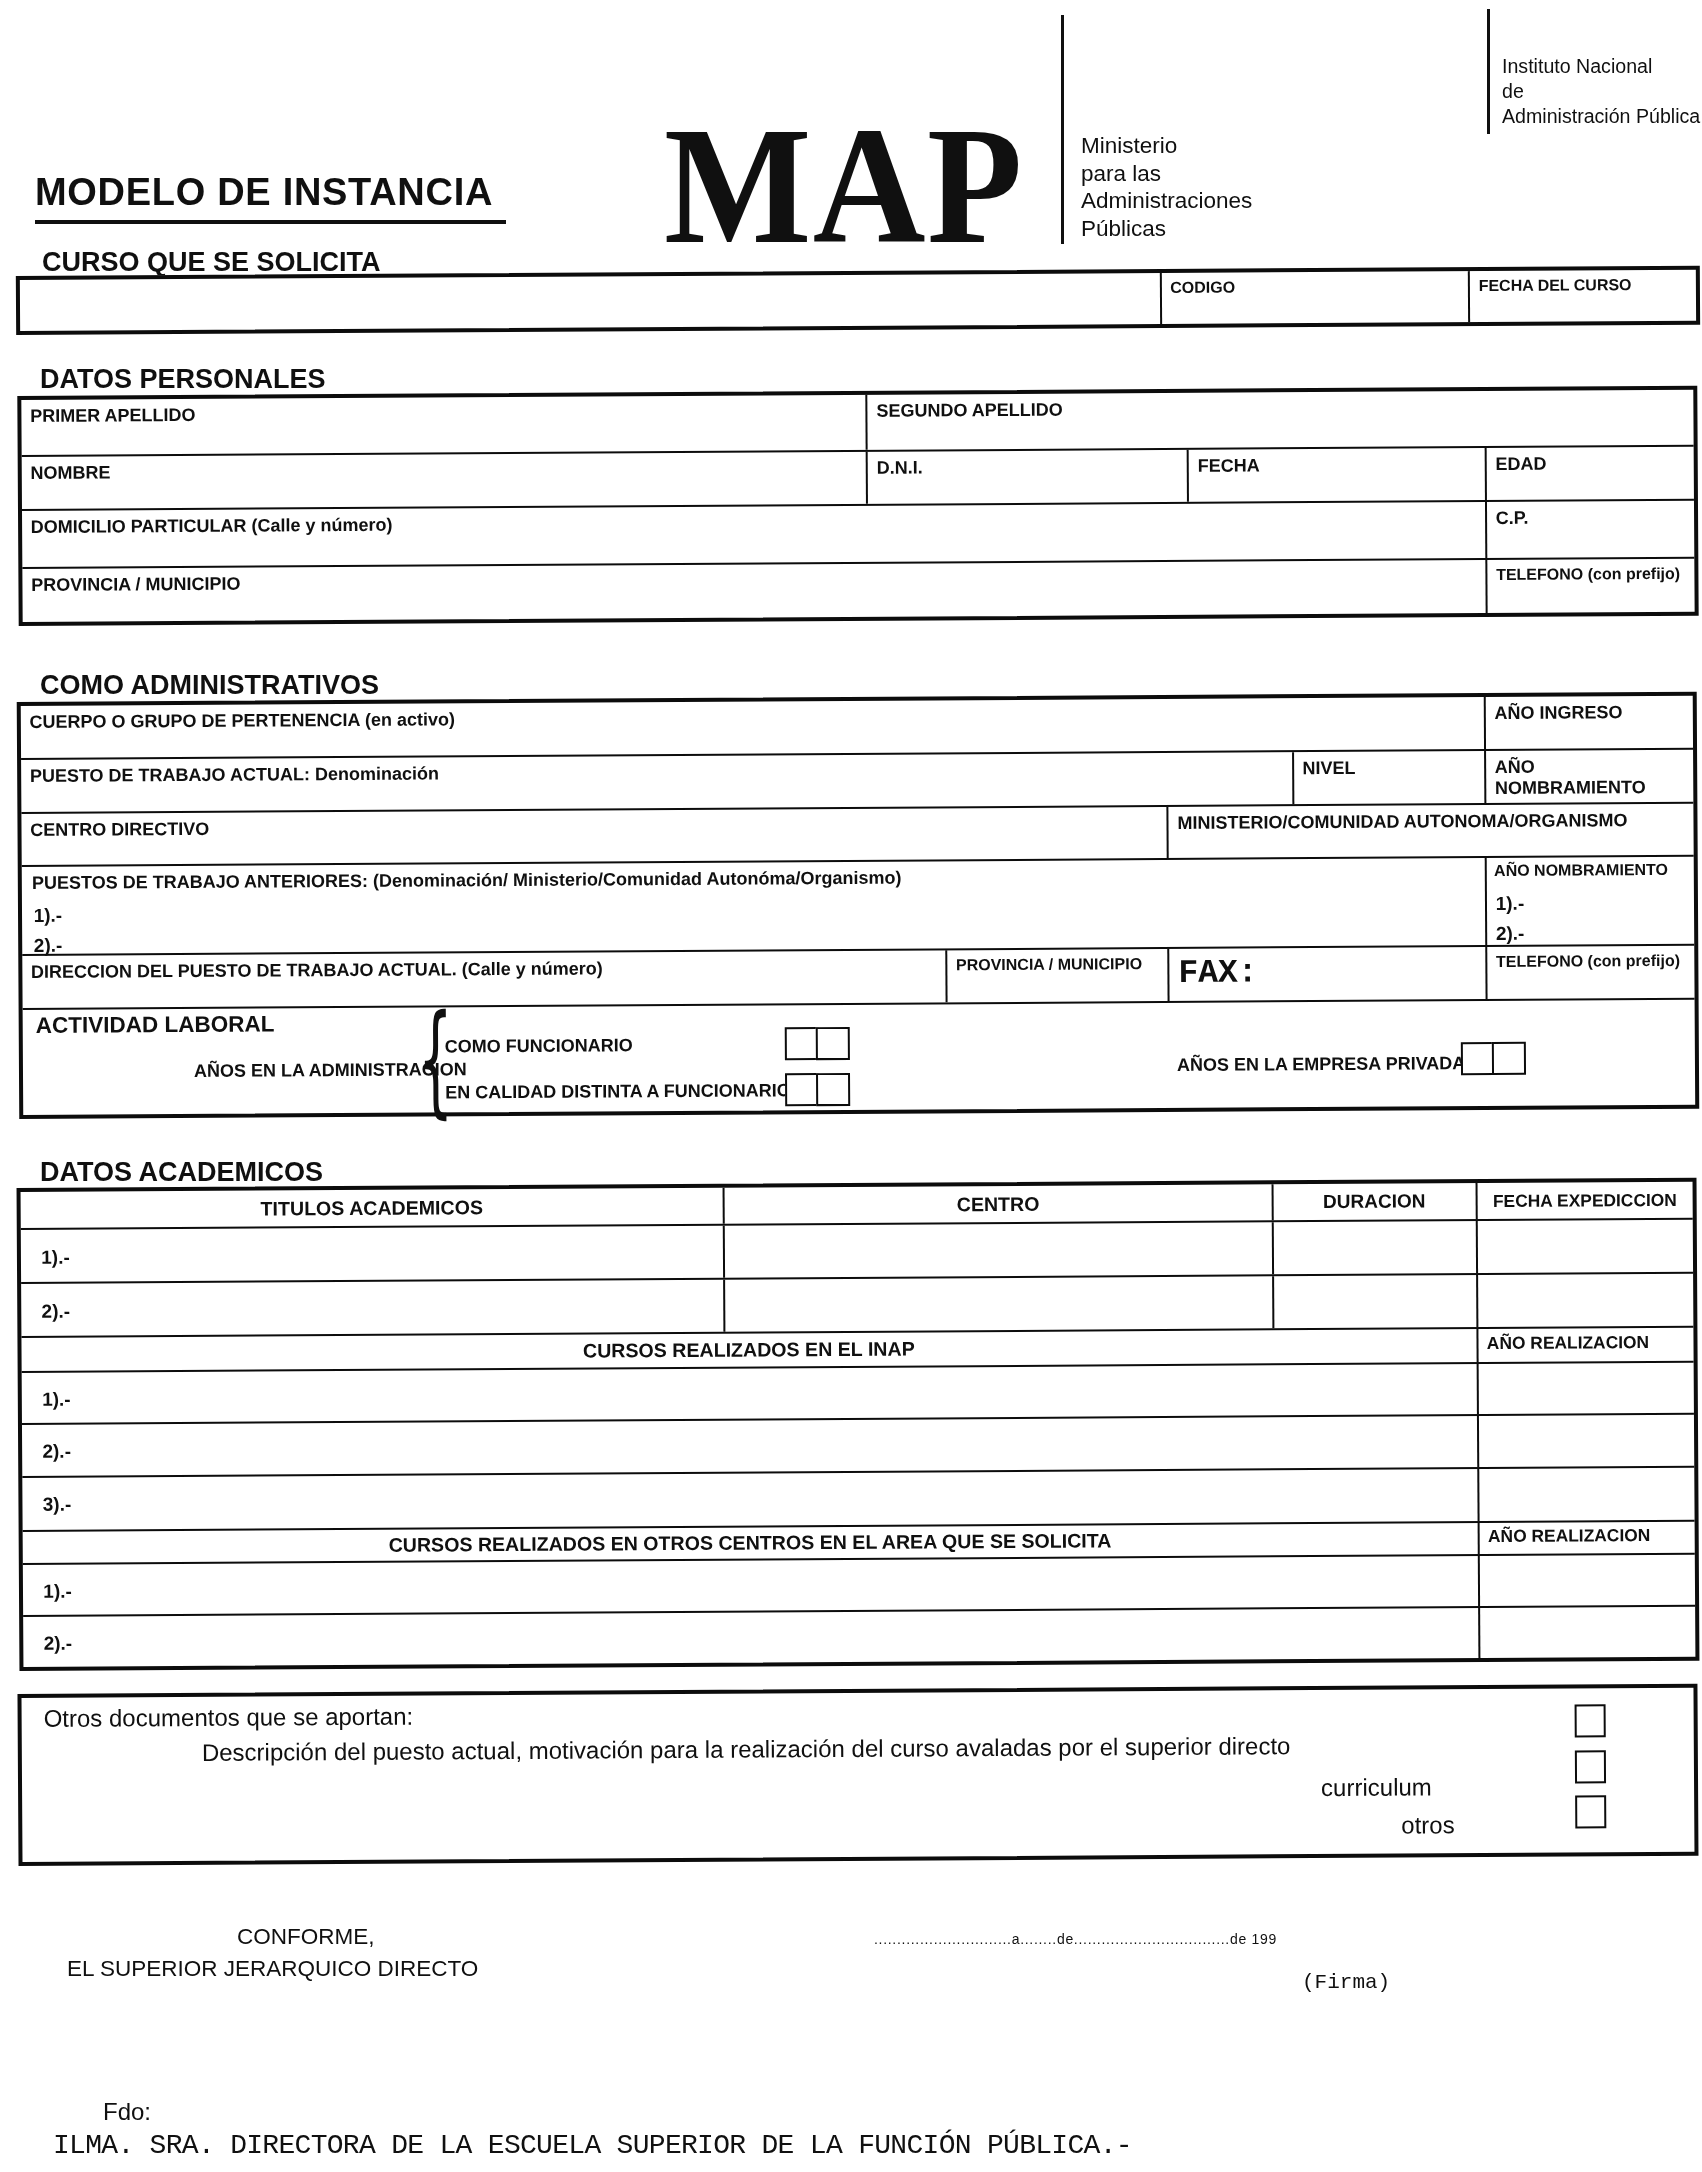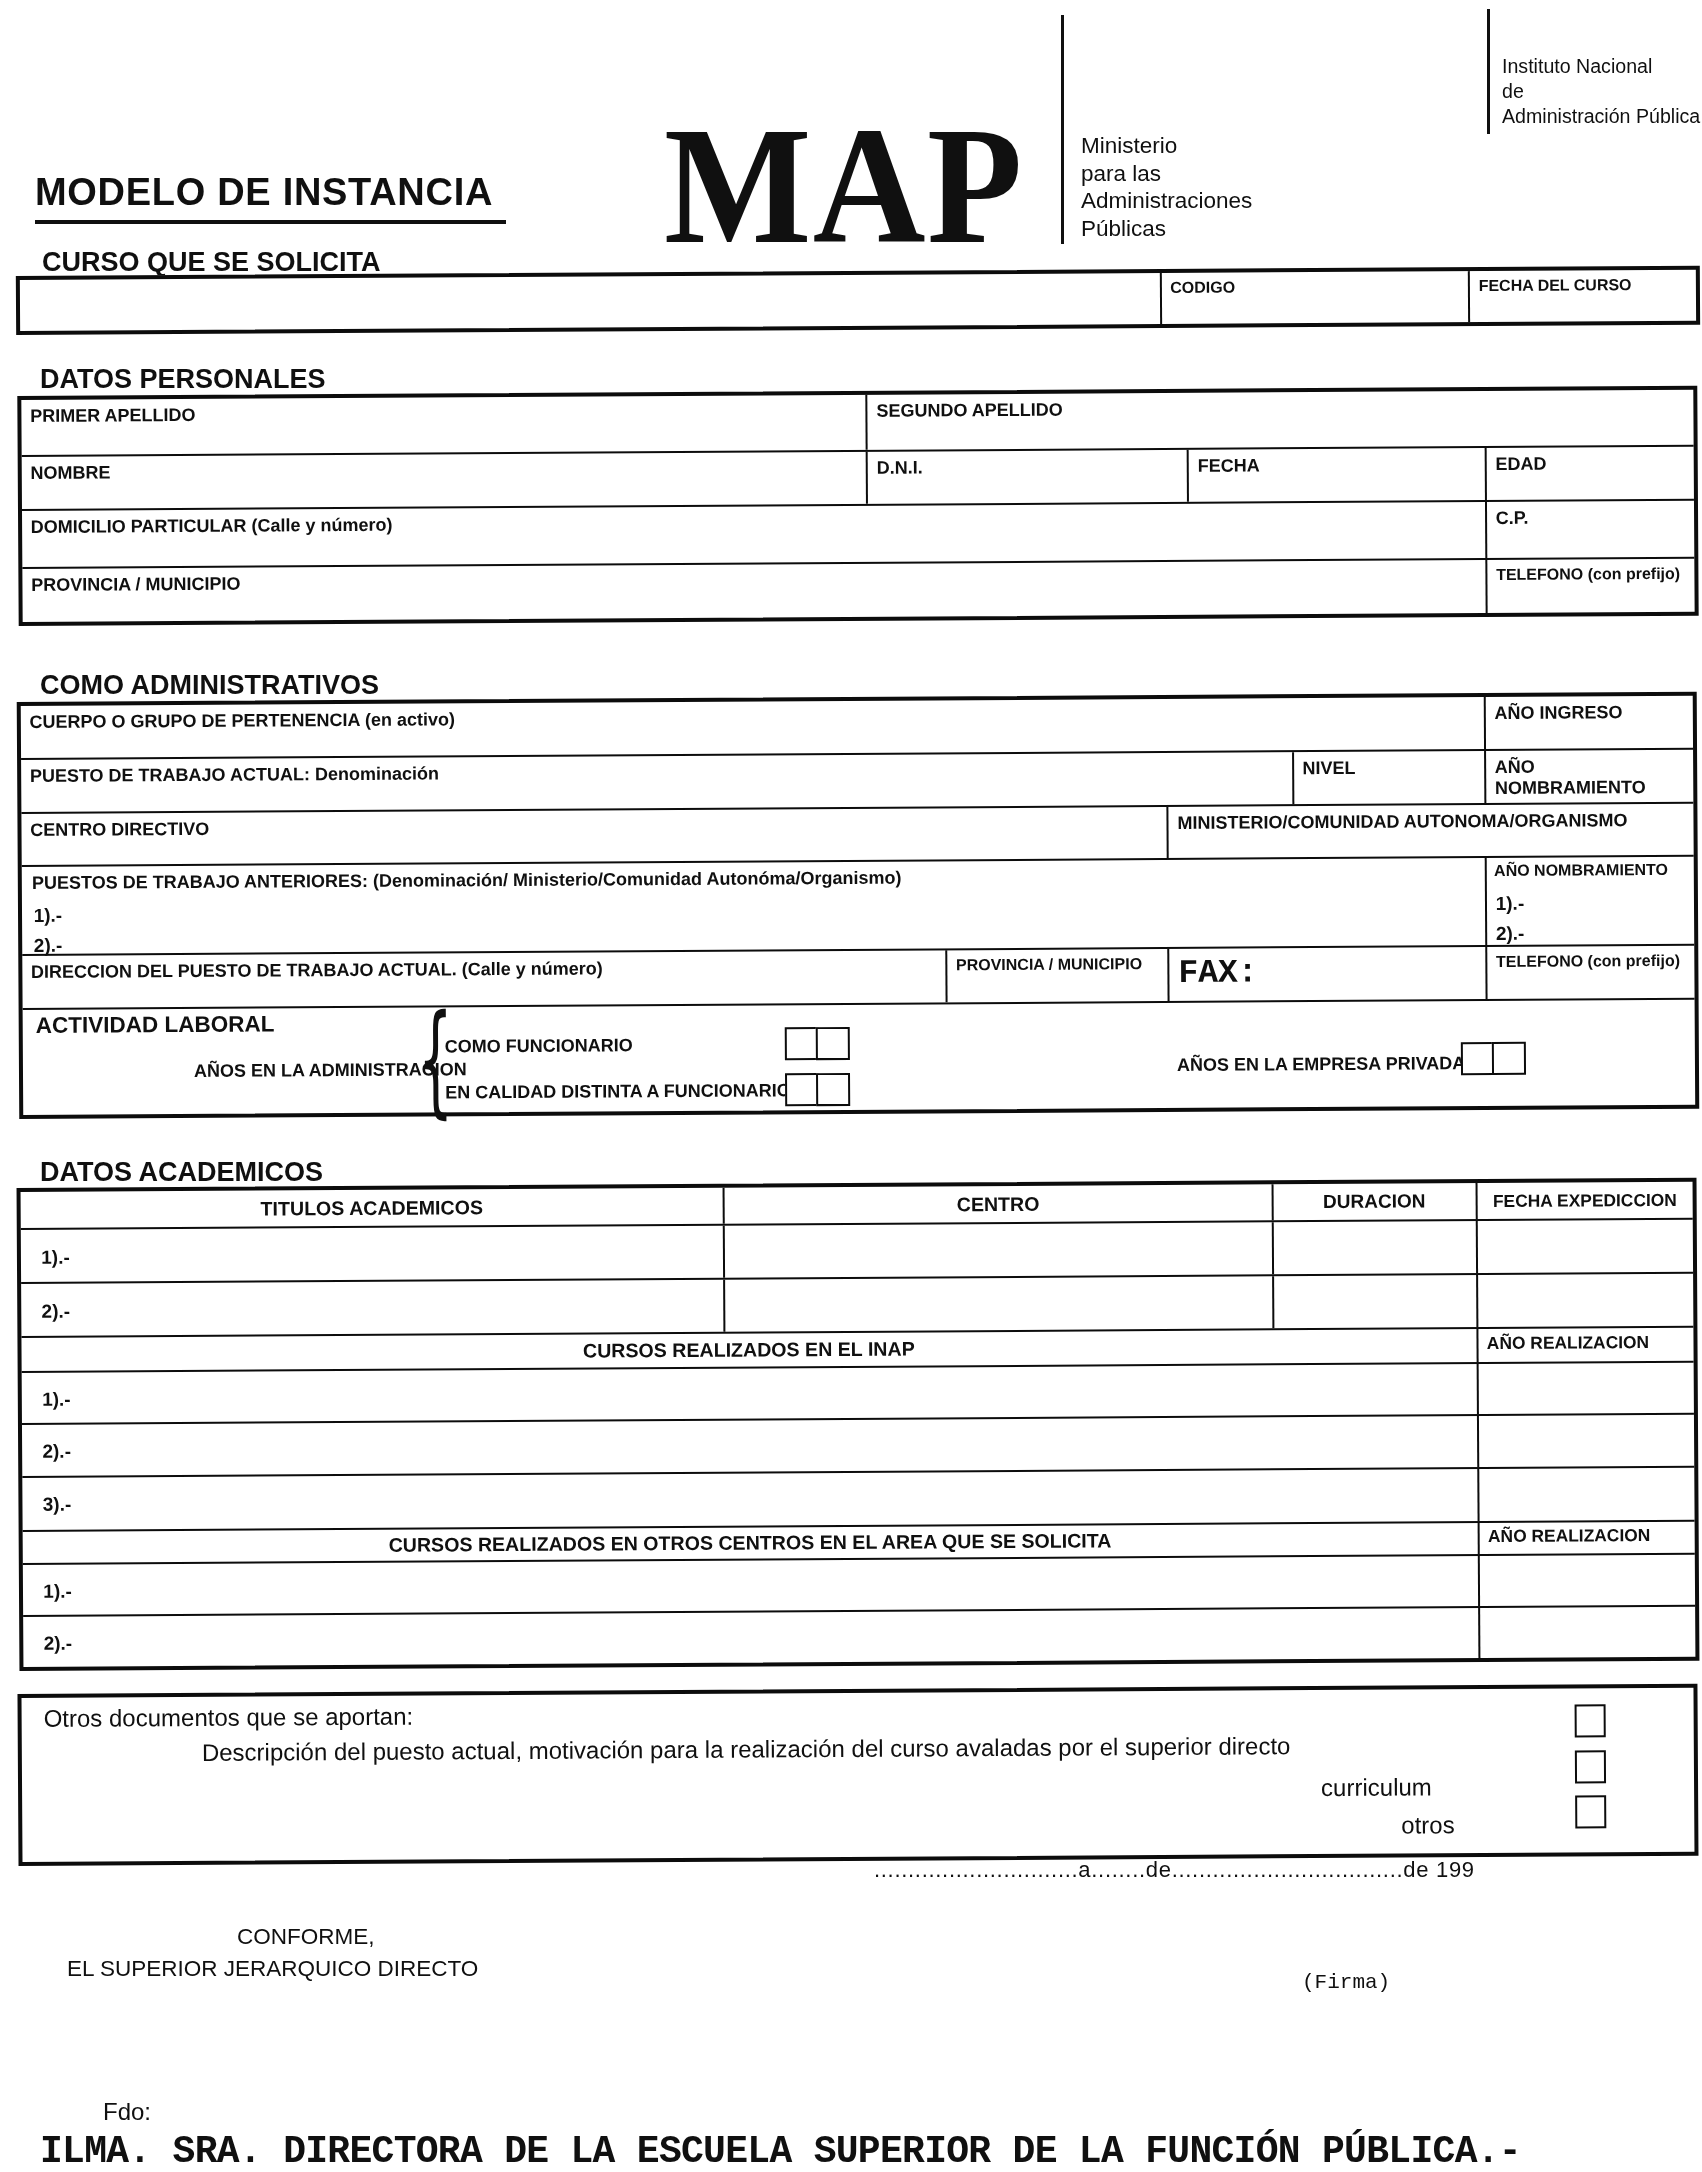--- a/index.html
+++ b/index.html
@@ -61,21 +61,21 @@
     position:absolute;font-family:"DejaVu Sans",sans-serif;
     font-size:122px;line-height:1;font-weight:normal;
     transform:scaleX(.45);transform-origin:0 0;
   }
   
   .plain{font-size:24px;font-weight:normal;}
   
   .foot{position:absolute;font-size:22.5px;}
   .mono-line{
     position:absolute;font-family:"Liberation Mono",monospace;
-    font-size:38px;font-weight:bold;letter-spacing:-0.7px;
+    font-size:28px;font-weight:normal;letter-spacing:-0.7px;margin-left:13px;
   }
 </style>
 </head>
 <body>
 
 <div class="page">
 
   <div class="doc-title">MODELO DE INSTANCIA</div>
 
   <div class="map-logo">MAP</div>
@@ -322,21 +322,21 @@
     <span class="plain abs" style="left:1379px;top:122px;">otros</span>
     <span class="chk1" style="left:1553px;top:16px;"></span>
     <span class="chk1" style="left:1553px;top:62px;"></span>
     <span class="chk1" style="left:1553px;top:107px;"></span>
   </div>
 
 
   <div class="foot" style="left:237px;top:1924px;">CONFORME,</div>
   <div class="foot" style="left:67px;top:1956px;">EL SUPERIOR JERARQUICO DIRECTO</div>
 
-  <div class="foot" style="left:874px;top:1857px;font-size:22px;letter-spacing:0.7px;">..............................a........de..................................de 199</div>
+  <div class="foot" style="left:874px;top:1931px;font-size:14px;letter-spacing:0.7px;">..............................a........de..................................de 199</div>
   <div class="foot" style="left:1302px;top:1971px;font-size:21px;font-family:Liberation Mono, monospace;">(Firma)</div>
 
   <div class="foot" style="left:103px;top:2098px;font-size:24px;">Fdo:</div>
 
   <div class="mono-line" style="left:40px;top:2130px;">ILMA. SRA. DIRECTORA DE LA ESCUELA SUPERIOR DE LA FUNCIÓN PÚBLICA.-</div>
 
 </div>
 
 
 </body></html>

